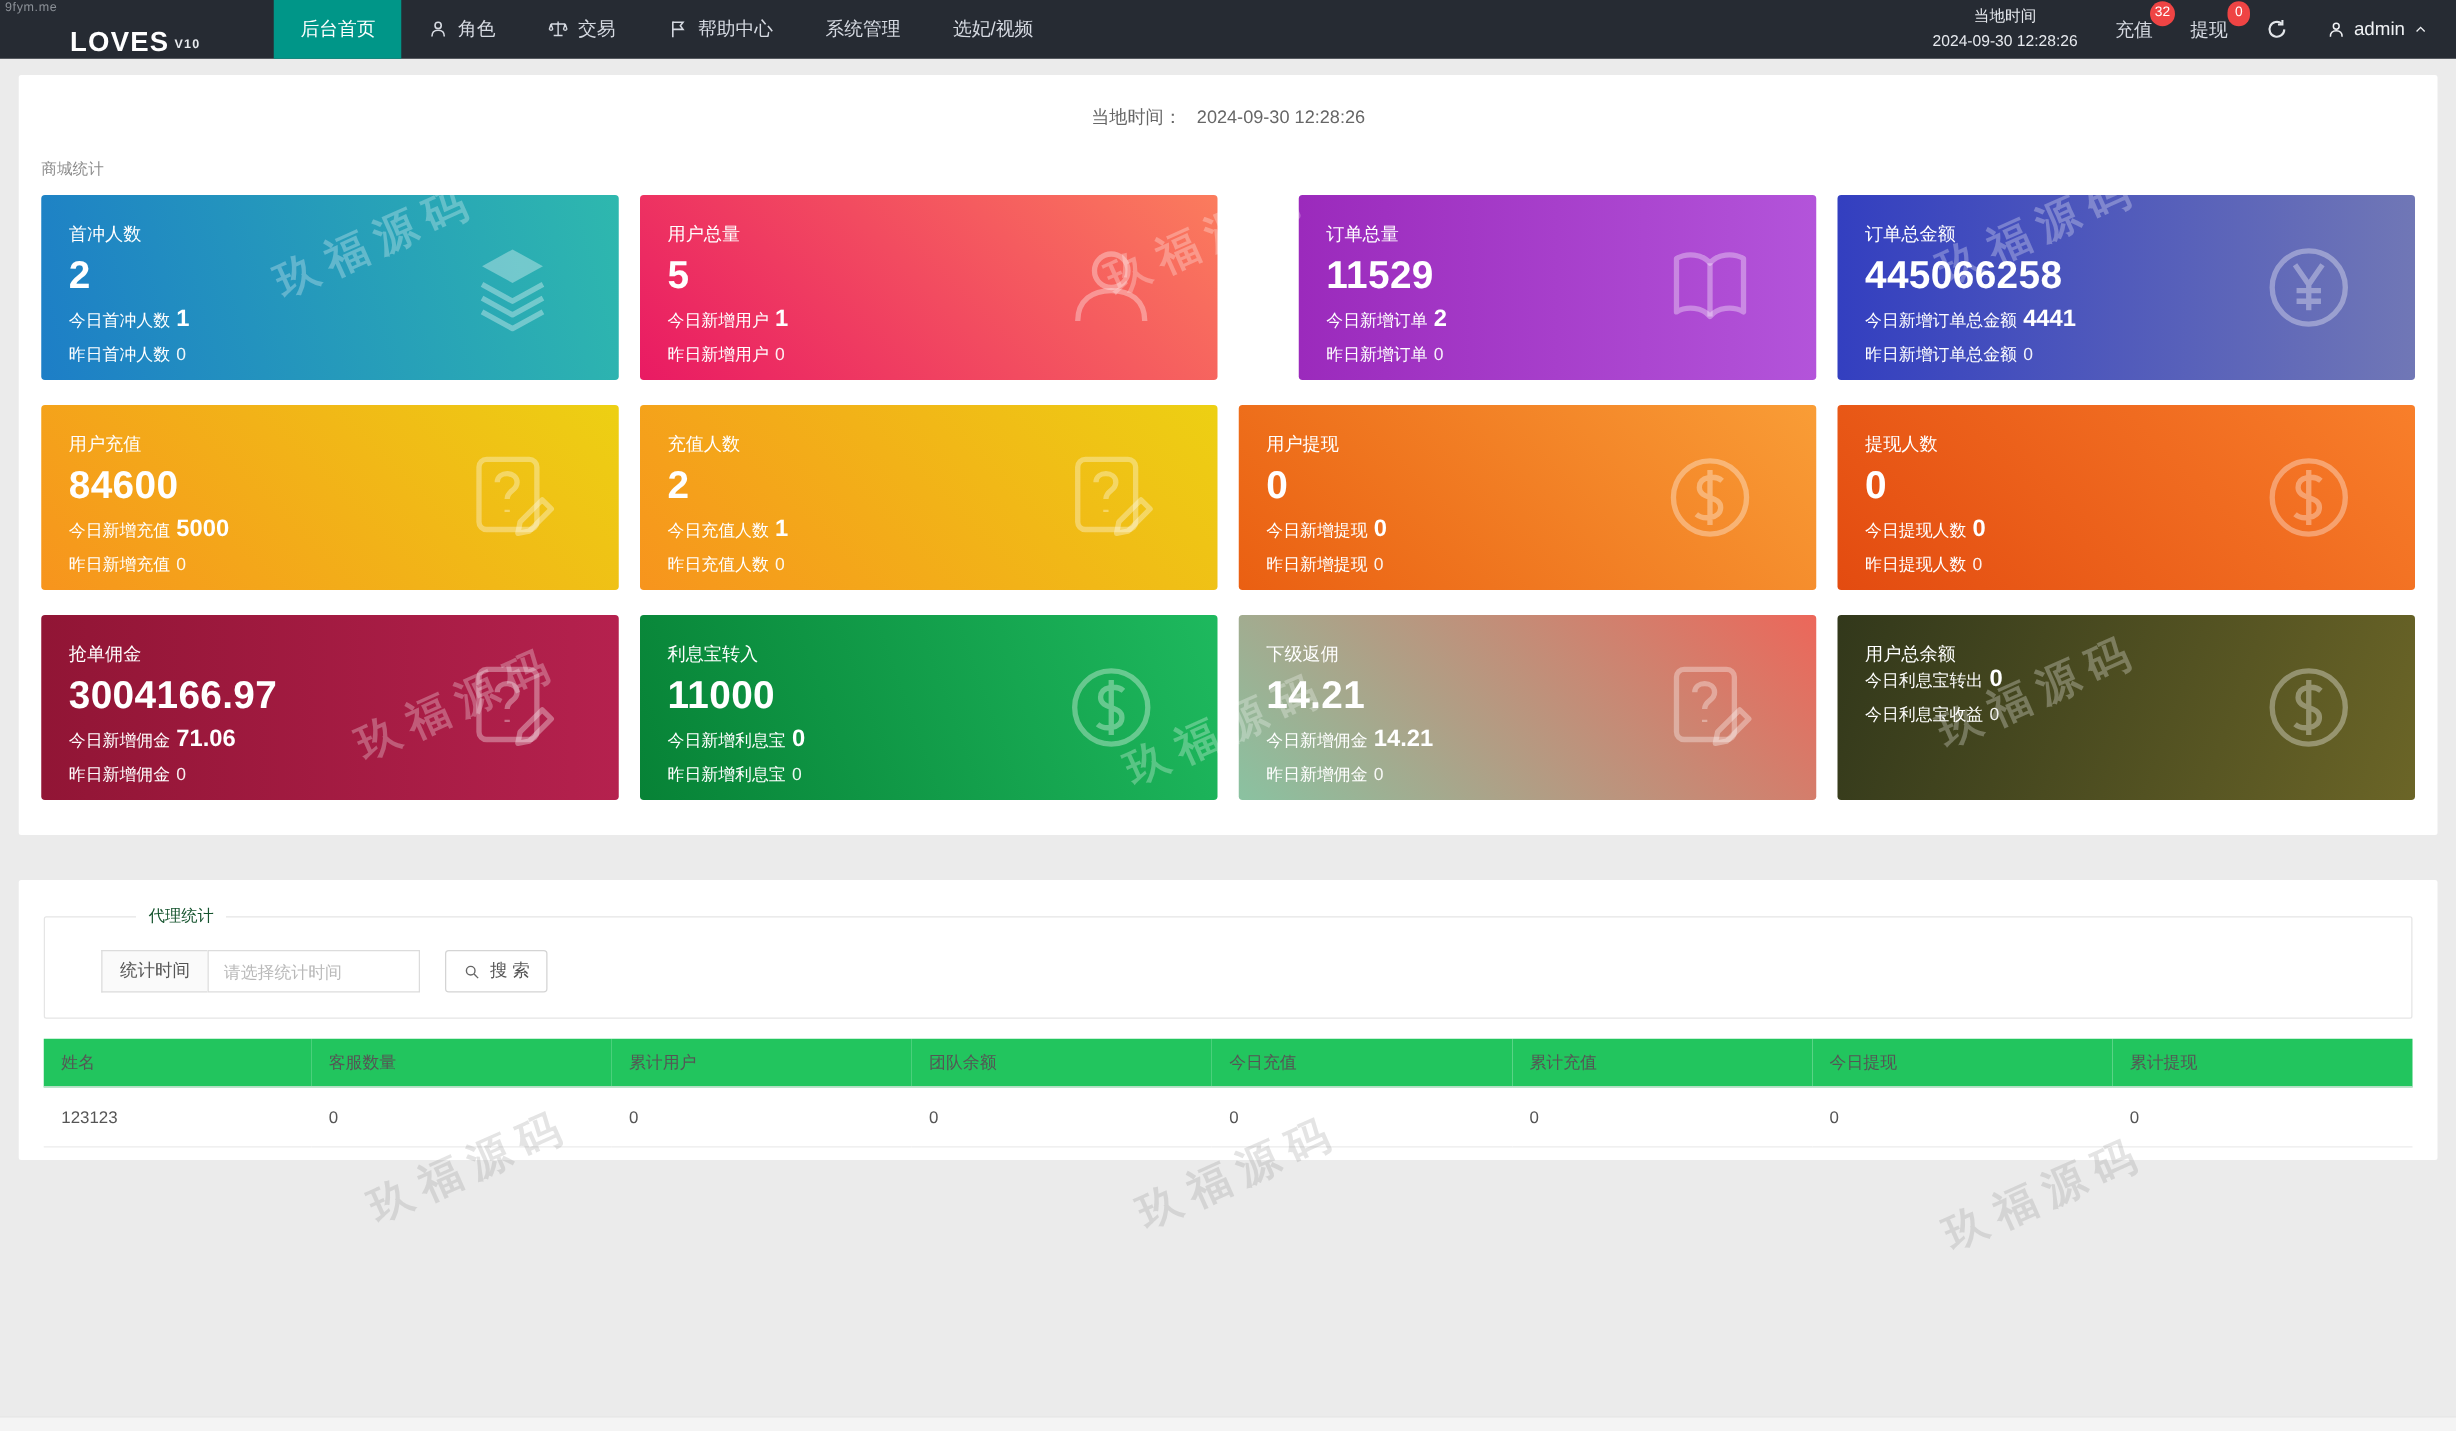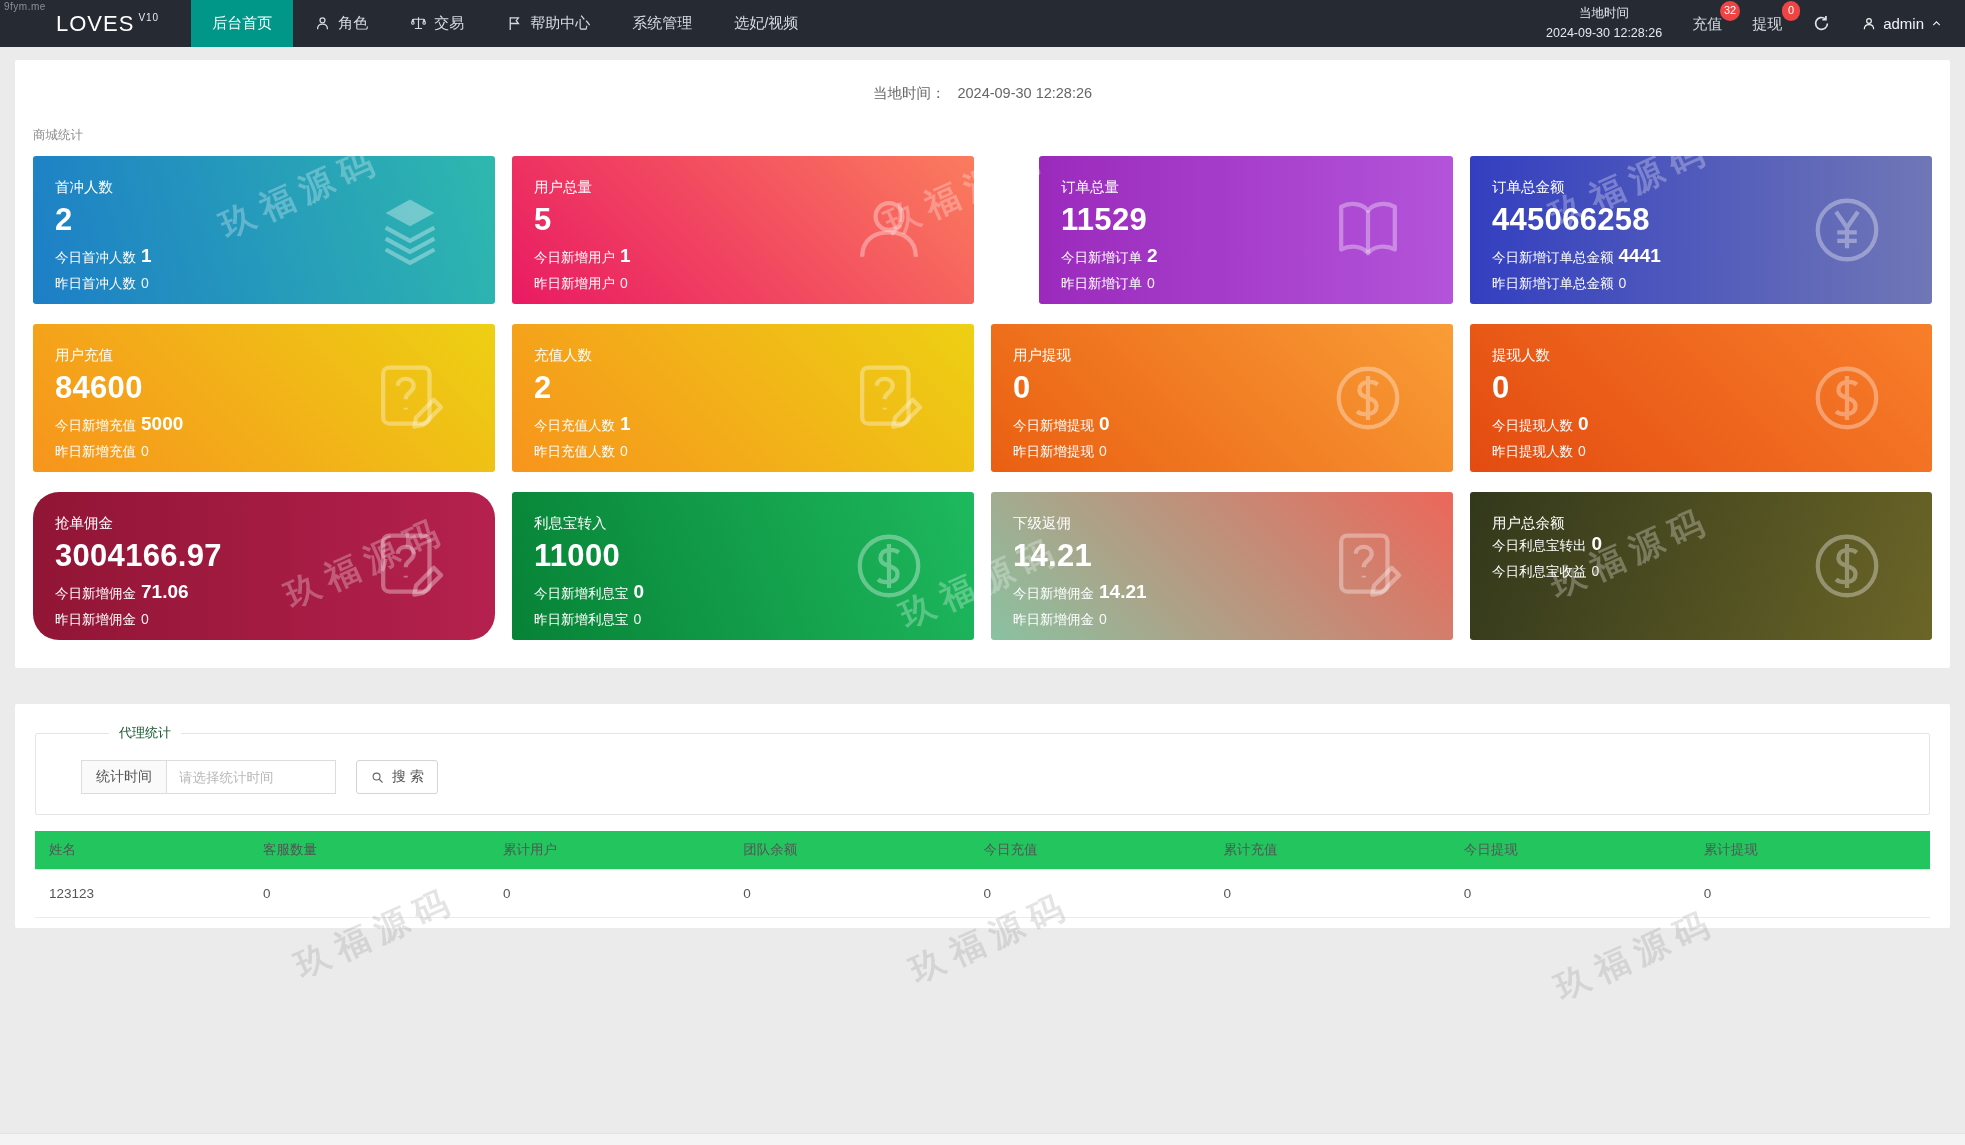--- a/index.html
+++ b/index.html
@@ -13,30 +13,30 @@
   
   .navbar {
     height:47px; background:#262b33; color:#d6dae2;
     display:flex; align-items:stretch; position:relative; z-index:5;
   }
   .site-mark {
     position:absolute; top:1px; left:4px; font-size:10px; color:#8b9097; z-index:9;
     letter-spacing:.5px;
   }
   .logo {
-    display:flex; align-items:center; padding:0 32px 0 56px;
-    color:#fff; font-size:22px; letter-spacing:1px; font-weight:400;
+    display:flex; align-items:flex-end; padding:0 44px 0 56px;
+    color:#fff; font-size:22px; letter-spacing:1px; font-weight:700;
   }
   .logo sup { font-size:10px; margin-left:4px; transform:translateY(-6px); color:#e7eaee; }
   .nav { display:flex; align-items:stretch; }
   .nav-item {
     display:flex; align-items:center; gap:7px; padding:0 21px;
     font-size:15px; cursor:pointer; white-space:nowrap;
   }
-  .nav-item.active { background:#009688; color:#fff; }
+  .nav-item.active { background:#009688; color:#fff;margin-left:15px; }
   .nav-item .nicon { width:17px; height:17px; display:inline-flex; }
   .nav-item .nicon svg { width:100%; height:100%; }
   .nav-right { margin-left:auto; display:flex; align-items:center; gap:30px; padding-right:22px; }
   .time-block { text-align:center; font-size:12.5px; line-height:1.55; color:#e6e9ee; }
   .nav-badge-item { position:relative; font-size:15px; cursor:pointer; padding-top:2px; }
   .badge {
     position:absolute; top:-12px; right:-18px; background:#ef4444; color:#fff;
     min-width:18px; height:20px; border-radius:10px; font-size:11px; line-height:18px;
     text-align:center; padding:0 4px;
   }
@@ -283,21 +283,21 @@
       <div class="card" style="background: linear-gradient(45deg, rgb(227, 75, 16), rgb(248, 127, 42));">
         <div class="c-title">提现人数</div>
         <div class="c-value">0</div>
         <div class="c-sub"><span>今日提现人数</span><span class="sv1">0</span></div>
         <div class="c-sub"><span>昨日提现人数</span><span class="sv2">0</span></div>
         <span class="c-icon"><svg viewBox="0 0 64 64" fill="none" stroke="currentColor" stroke-width="3.5">
             <circle cx="32" cy="32" r="24"></circle>
             <path d="M32 14 L32 50 M40 21 C36 17.5 25 17.5 25 25.5 C25 33.5 39 30.5 39 38.5 C39 46.5 27 46.5 23 43"></path>
           </svg></span>
       </div>
-      <div class="card" style="background: linear-gradient(90deg, rgb(145, 21, 53), rgb(181, 33, 78)); border-radius: 26px;">
+      <div class="card" style="background: linear-gradient(90deg, rgb(145, 21, 53), rgb(181, 33, 78));">
         <div class="c-title">抢单佣金</div>
         <div class="c-value">3004166.97</div>
         <div class="c-sub"><span>今日新增佣金</span><span class="sv1">71.06</span></div>
         <div class="c-sub"><span>昨日新增佣金</span><span class="sv2">0</span></div>
         <span class="c-icon"><svg viewBox="0 0 64 64" fill="none" stroke="currentColor" stroke-width="3.5" stroke-linejoin="round">
             <rect x="10" y="7" width="38" height="46" rx="5"></rect>
             <path d="M22 22 C22 14.5 35 14.5 35 22 C35 28 28.5 27 28.5 33 M28.5 40 L28.5 41.5"></path>
             <path d="M37 48 L51.5 33.5 L57.5 39.5 L43 54 L35.5 55.5 Z"></path>
           </svg></span>
       </div>

